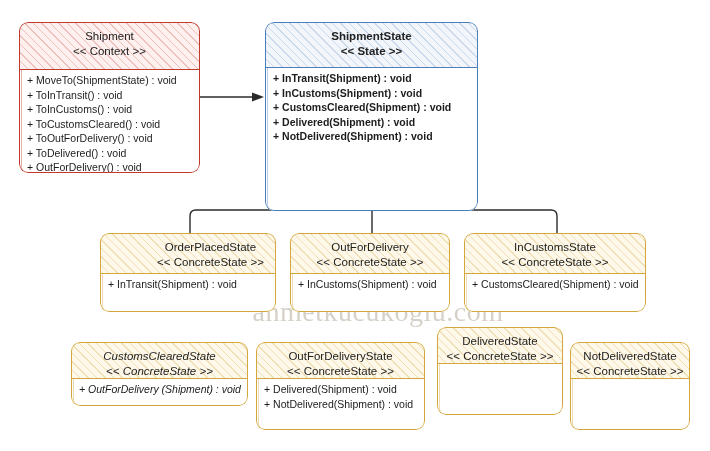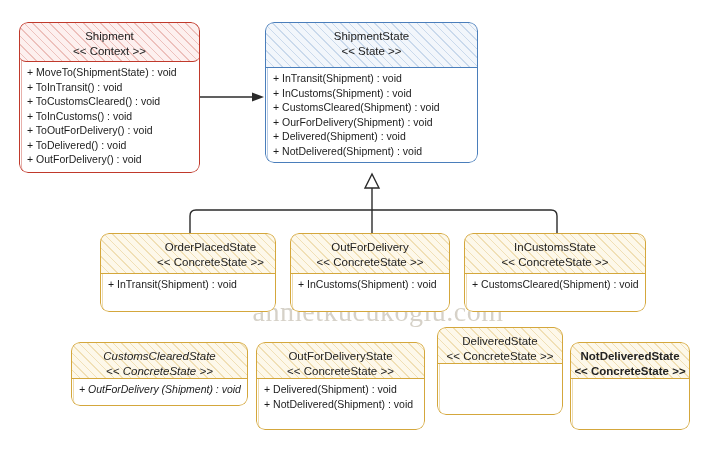--- a/index.html
+++ b/index.html
@@ -162,47 +162,46 @@
 
     <g>
       <polygon points="372,174 365,188 379,188" fill="#ffffff" stroke="#2b2b2b" stroke-width="1.4"></polygon>
       <line x1="372" y1="188" x2="372" y2="233" stroke="#2b2b2b" stroke-width="1.4"></line>
       <path d="M 190 233 L 190 216 Q 190 210 196 210 L 551 210 Q 557 210 557 216 L 557 233" fill="none" stroke="#2b2b2b" stroke-width="1.4"></path>
     </g>
   </svg>
 
   <div class="uml-class theme-red" style="left:19px; top:22px; width:181px; height:151px;">
     <div class="shadow-edge"></div>
-    <div class="uml-head" style="height:40px;border-radius:7px;">
+    <div class="uml-head" style="height:48px;">
       <span class="cname">Shipment</span>
       <span class="cstereo">&lt;&lt; Context &gt;&gt;</span>
     </div>
     <div class="uml-body">
       <div class="op">+ MoveTo(ShipmentState) : void</div>
       <div class="op">+ ToInTransit() : void</div>
+      <div class="op">+ ToInCustoms() : void</div>
       <div class="op">+ ToCustomsCleared() : void</div>
-      <div class="op">+ ToInCustoms() : void</div>
       <div class="op">+ ToOutForDelivery() : void</div>
       <div class="op">+ ToDelivered() : void</div>
       <div class="op">+ OutForDelivery() : void</div>
     </div>
     <div class="frame"></div>
   </div>
 
-  <div class="uml-class theme-blue" style="left:265px; top:22px; width:213px; height:141px;">
+  <div class="uml-class theme-blue" style="left:265px; top:22px; width:213px; height:189px;font-weight:bold;">
     <div class="shadow-edge"></div>
     <div class="uml-head" style="height:46px;">
       <span class="cname">ShipmentState</span>
       <span class="cstereo">&lt;&lt; State &gt;&gt;</span>
     </div>
     <div class="uml-body">
       <div class="op">+ InTransit(Shipment) : void</div>
       <div class="op">+ InCustoms(Shipment) : void</div>
       <div class="op">+ CustomsCleared(Shipment) : void</div>
-      <div class="op">+ OurForDelivery(Shipment) : void</div>
       <div class="op">+ Delivered(Shipment) : void</div>
       <div class="op">+ NotDelivered(Shipment) : void</div>
     </div>
     <div class="frame"></div>
   </div>
 
   <div class="uml-class theme-amber" style="left:100px; top:233px; width:176px; height:79px;">
     <div class="shadow-edge"></div>
     <div class="uml-head" style="height:41px;padding-left:45px;">
       <span class="cname">OrderPlacedState</span>
@@ -268,21 +267,21 @@
     <div class="uml-head" style="height:37px;">
       <span class="cname">DeliveredState</span>
       <span class="cstereo">&lt;&lt; ConcreteState &gt;&gt;</span>
     </div>
     <div class="uml-body"></div>
     <div class="frame"></div>
   </div>
 
   <div class="uml-class theme-amber" style="left:570px; top:342px; width:120px; height:88px;">
     <div class="shadow-edge"></div>
-    <div class="uml-head" style="height:37px;font-weight:bold;">
+    <div class="uml-head" style="height:37px;">
       <span class="cname">NotDeliveredState</span>
       <span class="cstereo">&lt;&lt; ConcreteState &gt;&gt;</span>
     </div>
     <div class="uml-body"></div>
     <div class="frame"></div>
   </div>
 
 </div>
 
 </body></html>

